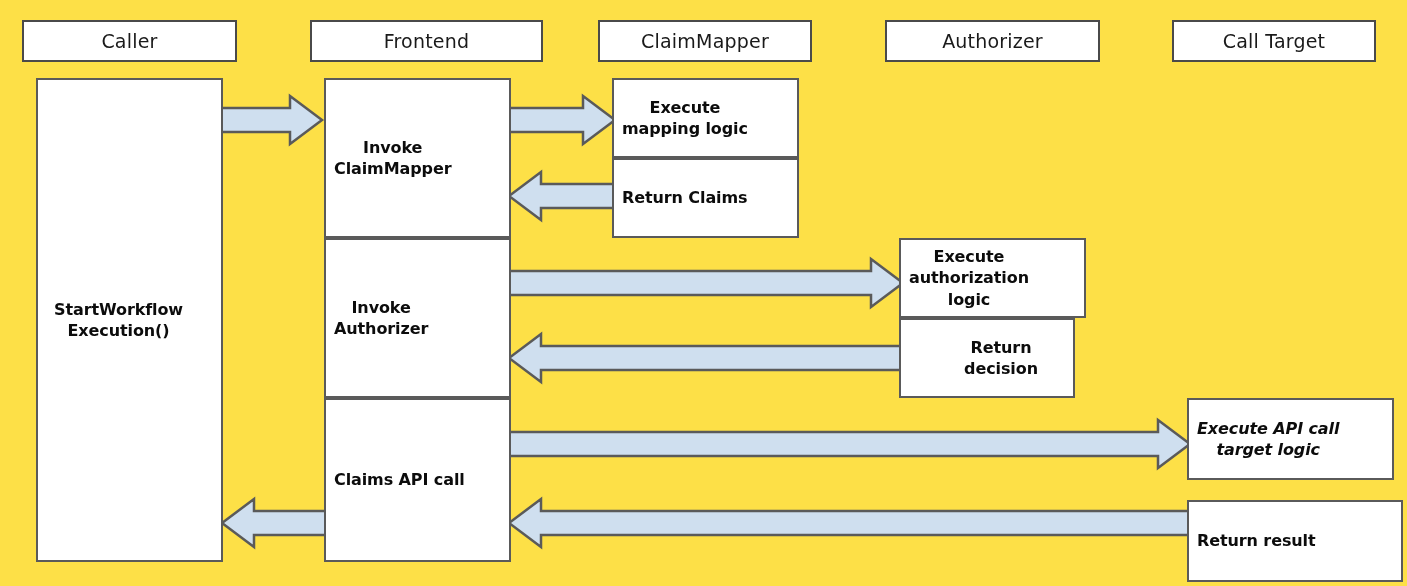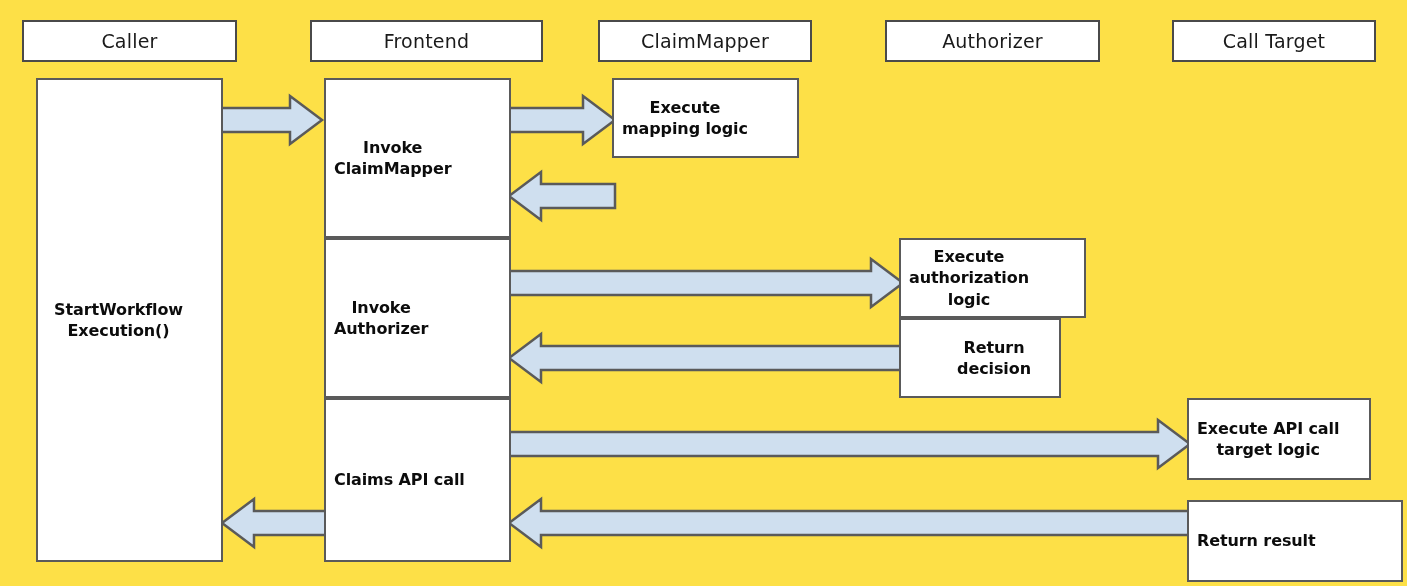--- a/index.html
+++ b/index.html
@@ -158,32 +158,35 @@
 
   <div class="actionbox" style="left:324px; top:398px; width:187px; height:164px;">
     <span class="label">Claims API call</span>
   </div>
 
   <div class="actionbox" style="left:612px; top:78px; width:187px; height:80px;">
     <span class="label">Execute
 mapping logic</span>
   </div>
 
+  <div class="actionbox" style="left:612px; top:158px; width:187px; height:80px;">
+    <span class="label">Return Claims</span>
+  </div>
 
   <div class="actionbox" style="left:899px; top:238px; width:187px; height:80px;">
     <span class="label">Execute
 authorization
 logic</span>
   </div>
 
-  <div class="actionbox" style="left:899px; top:318px; width:162px; height:80px;padding-left:28px;">
+  <div class="actionbox" style="left:899px; top:318px; width:176px; height:80px;padding-left:28px;">
     <span class="label">Return decision</span>
   </div>
 
-  <div class="actionbox" style="left:1187px; top:398px; width:184px; height:82px;">
+  <div class="actionbox" style="left:1187px; top:398px; width:207px; height:82px;font-style:italic;">
     <span class="label">Execute API call
 target logic</span>
   </div>
 
   <div class="actionbox" style="left:1187px; top:500px; width:216px; height:82px;">
     <span class="label">Return result</span>
   </div>
 
 </div>
 

